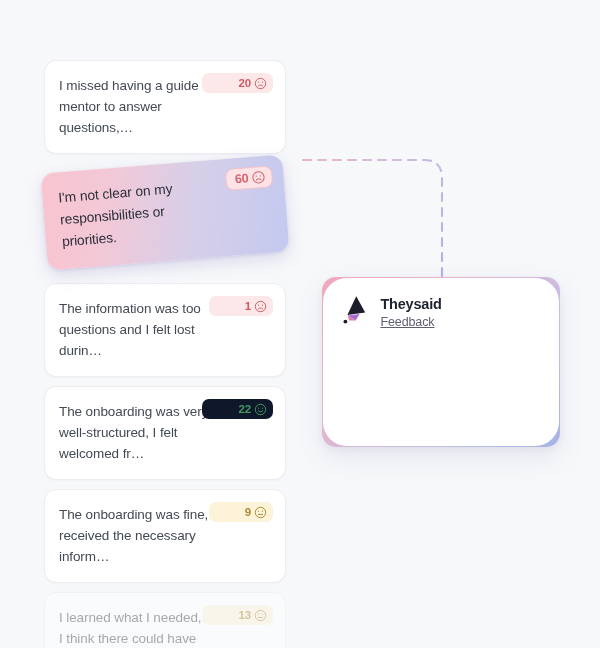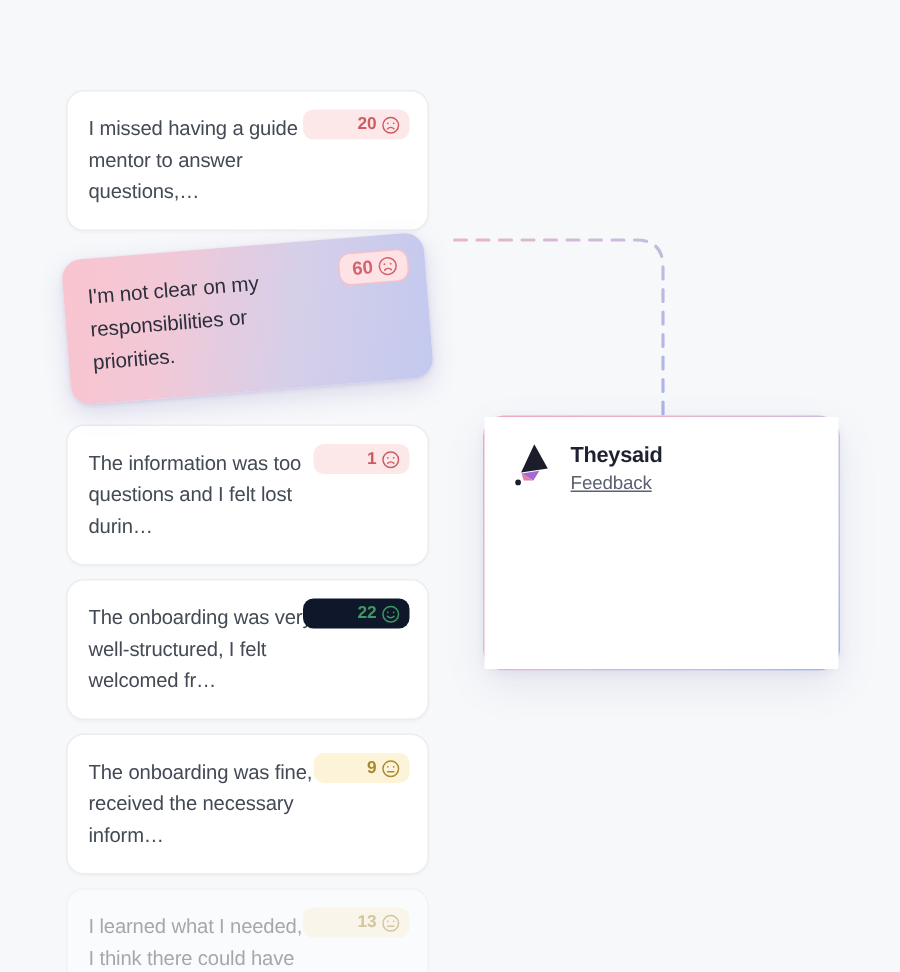--- a/index.html
+++ b/index.html
@@ -132,21 +132,21 @@
     padding: 1.4px;
     background: linear-gradient(135deg, #efa8bc 0%, #e8b4cb 32%, #bfc0e8 72%, #a8b3e4 100%);
     box-shadow: 0 10px 26px rgba(90,95,150,0.12), 0 2px 6px rgba(90,95,150,0.07);
     z-index: 4;
   }
 
   .popup {
     width: 100%;
     height: 100%;
     background: #ffffff;
-    border-radius: 1px;
+    border-radius: 24px;
     padding: 14px 13px 13px 13px;
     display: flex;
     flex-direction: column;
   }
 
   .popup-head {
     display: flex;
     align-items: flex-start;
     gap: 11px;
     padding: 2px 0 0 5px;

